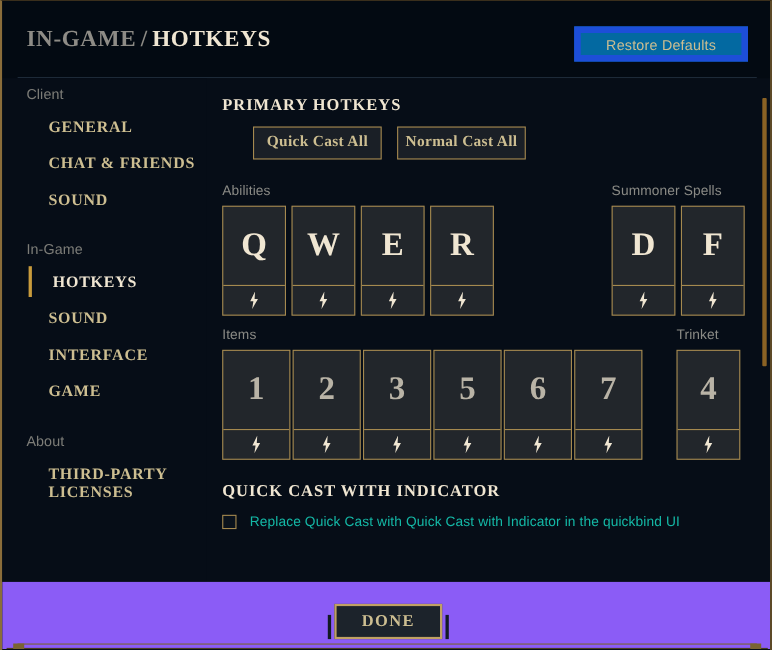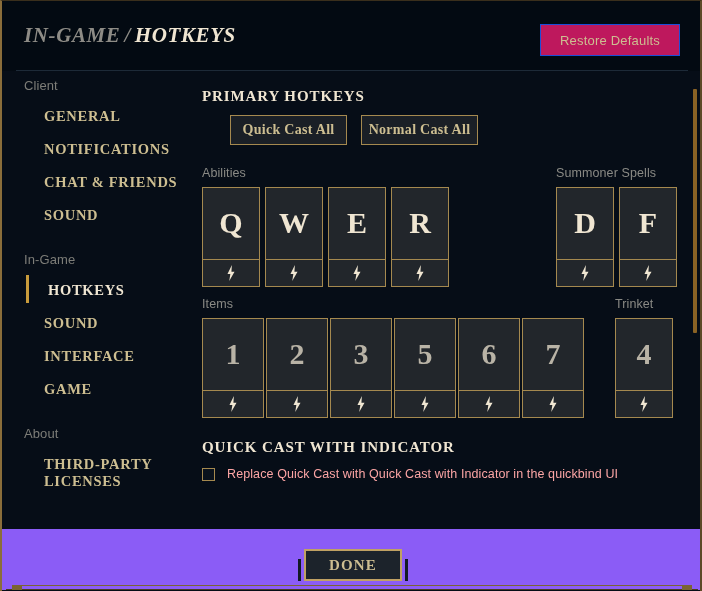--- a/index.html
+++ b/index.html
@@ -38,43 +38,42 @@
     height: 1px;
     background: #1d2a38;
   }
   .breadcrumb {
     position: absolute;
     left: 22px; top: 22px;
     font-family: "Liberation Serif", serif;
     font-size: 21px;
     letter-spacing: 0.6px;
     white-space: nowrap;
-    font-style: italic;
   }
   .bc-parent {
     color: #8e8c86;
     font-weight: bold;
   }
   .bc-sep {
     color: #8e8c86;
     font-weight: bold;
     margin: 0 4px;
   }
   .bc-current {
     color: #f0e6d2;
     font-weight: bold;
   }
 
   .restore-btn {
     position: absolute;
     right: 22px; top: 23px;
-    width: 140px;
+    width: 158px;
     height: 32px;
-    background: #be185d;
-    border: 1px solid #1d4ed8;
+    background: #0369a1;
+    border: 6px solid #1d4ed8;
     color: #cdbe91;
     font-family: "Liberation Sans", sans-serif;
     font-size: 13px;
     display: flex;
     align-items: center;
     justify-content: center;
     cursor: pointer;
     letter-spacing: 0.2px;
   }
 
@@ -230,21 +229,21 @@
     cursor: pointer;
   }
   .checkbox {
     width: 13px;
     height: 13px;
     border: 1px solid #a5894f;
     background: #0a121c;
     flex: 0 0 auto;
   }
   .check-label {
-    color: #fca5a5;
+    color: #14b8a6;
     font-size: 12.5px;
     letter-spacing: 0.1px;
   }
 
   
   .scrollbar-track {
     position: absolute;
     right: 4px; top: 0;
     width: 6px;
     height: 458px;
@@ -332,21 +331,20 @@
       <span class="bc-parent">IN-GAME</span><span class="bc-sep">/</span><span class="bc-current">HOTKEYS</span>
     </div>
     <div class="restore-btn">Restore Defaults</div>
     <div class="header-divider"></div>
   </div>
 
   <div class="sidebar" id="sidebar">
       <div class="nav-group">
         <div class="nav-section">Client</div>
         <div class="nav-item">GENERAL</div>
-        <div class="nav-item">NOTIFICATIONS</div>
         <div class="nav-item">CHAT &amp; FRIENDS</div>
         <div class="nav-item">SOUND</div>
       </div>
       <div class="nav-gap"></div>
       <div class="nav-group">
         <div class="nav-section">In-Game</div>
         <div class="nav-item active">HOTKEYS</div>
         <div class="nav-item">SOUND</div>
         <div class="nav-item">INTERFACE</div>
         <div class="nav-item">GAME</div>

